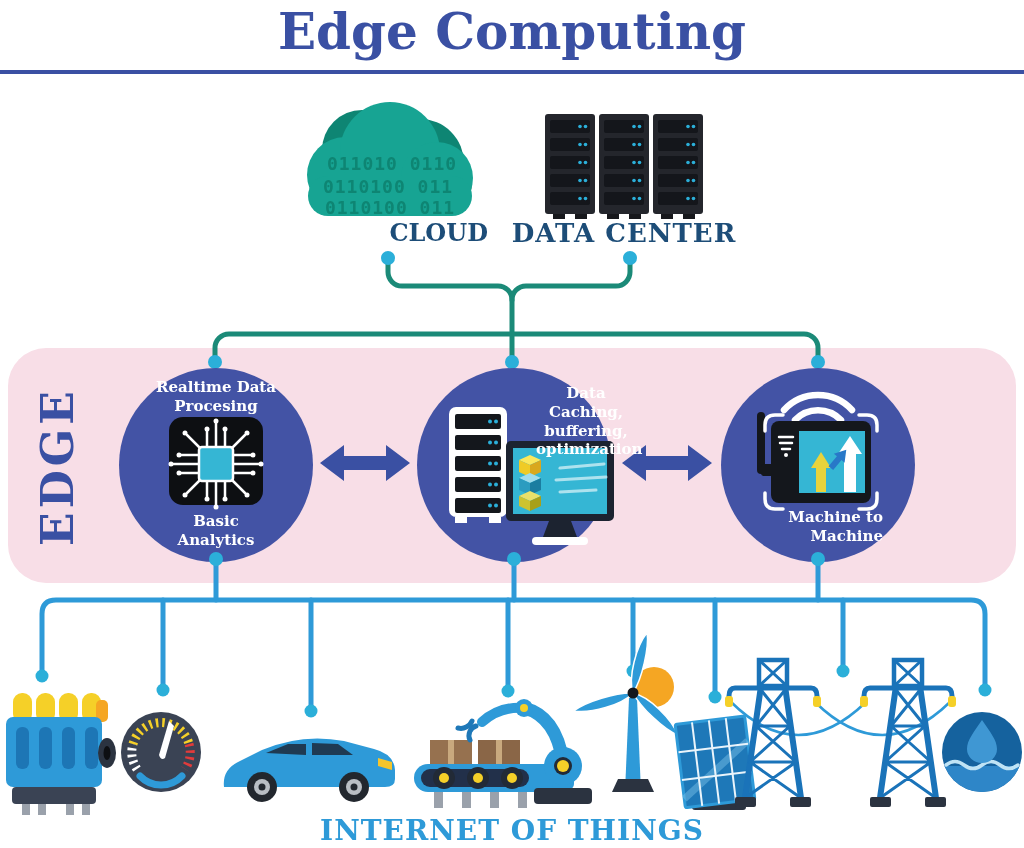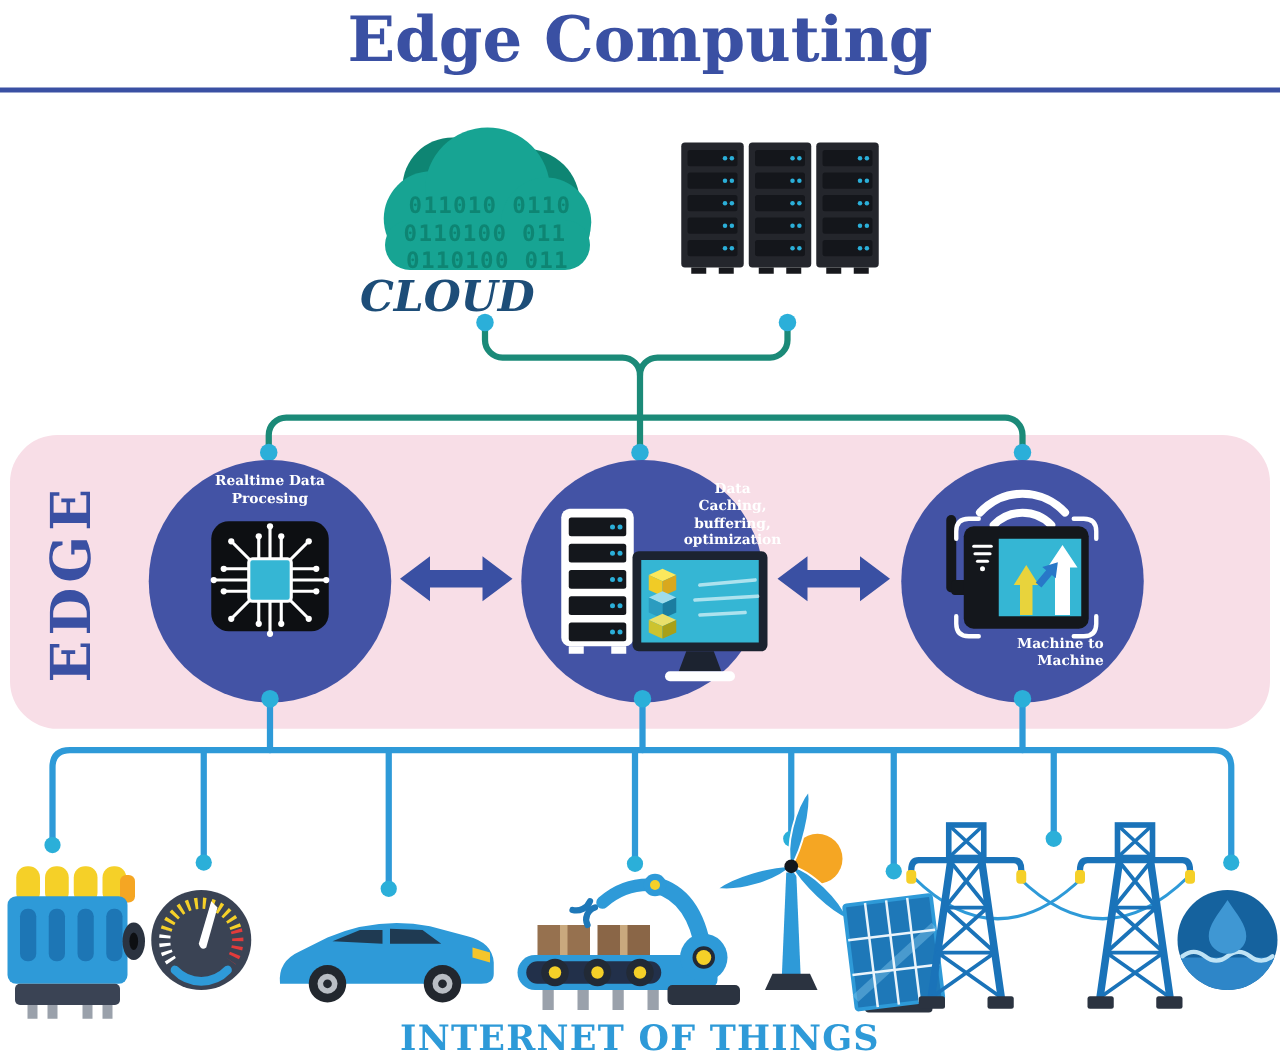--- a/index.html
+++ b/index.html
@@ -9,25 +9,25 @@
     --pink-band:#f8dee7; --circle-indigo:#4353a5; --dark-slate:#2b3340;
     --accent-yellow:#f5d028; --accent-orange:#f5a623;
   }
   html,body{margin:0;padding:0;background:#fff;}
   #stage{position:relative;width:1024px;height:848px;background:#fff;overflow:hidden;
          font-family:"DejaVu Serif","Liberation Serif",serif;}
   #diagram-svg{position:absolute;left:0;top:0;}
   .txt{position:absolute;font-weight:bold;}
   #page-title{left:0;top:2px;width:1024px;text-align:center;font-size:50px;color:var(--primary-blue);letter-spacing:0px;}
   #title-rule{position:absolute;left:0;top:70px;width:1024px;height:4px;background:var(--primary-blue);}
-  #cloud-label{left:288px;top:218px;width:200px;text-align:left;font-size:34px;color:var(--navy-label);font-style:italic;}
+  #cloud-label{left:288px;top:218px;width:200px;text-align:right;font-size:24px;color:var(--navy-label);}
   #dc-label{left:494px;top:218px;width:260px;text-align:center;font-size:26px;color:var(--navy-label);letter-spacing:1px;}
   #edge-label-wrap{position:absolute;left:0px;top:392px;width:114px;height:148px;display:flex;align-items:center;justify-content:center;}
   #edge-label{transform:rotate(-90deg);font-weight:bold;font-size:44px;color:var(--primary-blue);letter-spacing:4px;}
-  .node-label{color:#fff;font-size:11px;line-height:1.25;text-align:center;white-space:pre-line;}
+  .node-label{color:#fff;font-size:15px;line-height:1.25;text-align:center;white-space:pre-line;}
   #node1-top{left:146px;top:378px;width:140px;}
   #node1-bottom{left:156px;top:512px;width:120px;}
   #node2-label{left:536px;top:384px;width:100px;}
   #node3-label{left:753px;top:508px;width:130px;text-align:right;}
   #iot-label{left:0;top:814px;width:1024px;text-align:center;font-size:28px;color:var(--light-blue);letter-spacing:1px;}
 
   
   .s-teal{stroke:var(--teal-line);stroke-width:5;fill:none;stroke-linecap:round;}
   .s-blue{stroke:var(--light-blue);stroke-width:5;fill:none;stroke-linecap:round;}
   .dotc{fill:var(--cyan-dot);}
@@ -424,27 +424,30 @@
         <path d="M946,765 q9,-7 18,0 q9,7 18,0 q9,-7 18,0 q9,7 18,0" fill="none" stroke="#bfe3f5" stroke-width="3.5" stroke-linecap="round"></path>
       </g>
       <path d="M982,720 C990,732 997,740 997,749 A15,14 0 1 1 967,749 C967,740 974,732 982,720 Z" fill="#3f97d3"></path>
     </g>
   </svg>
 
   <div id="page-title" class="txt">Edge Computing</div>
   <div id="title-rule"></div>
 
   <div id="cloud-label" class="txt">CLOUD</div>
+  <div id="dc-label" class="txt">DATA CENTER</div>
 
   <div id="edge-label-wrap">
     <span id="edge-label">EDGE</span>
   </div>
 
   <div id="node1-top" class="txt node-label">Realtime Data
 Procesing</div>
+  <div id="node1-bottom" class="txt node-label">Basic
+Analytics</div>
   <div id="node2-label" class="txt node-label">Data
 Caching,
 buffering,
 optimization</div>
   <div id="node3-label" class="txt node-label">Machine to
 Machine</div>
 
   <div id="iot-label" class="txt">INTERNET OF THINGS</div>
 </div>
 

